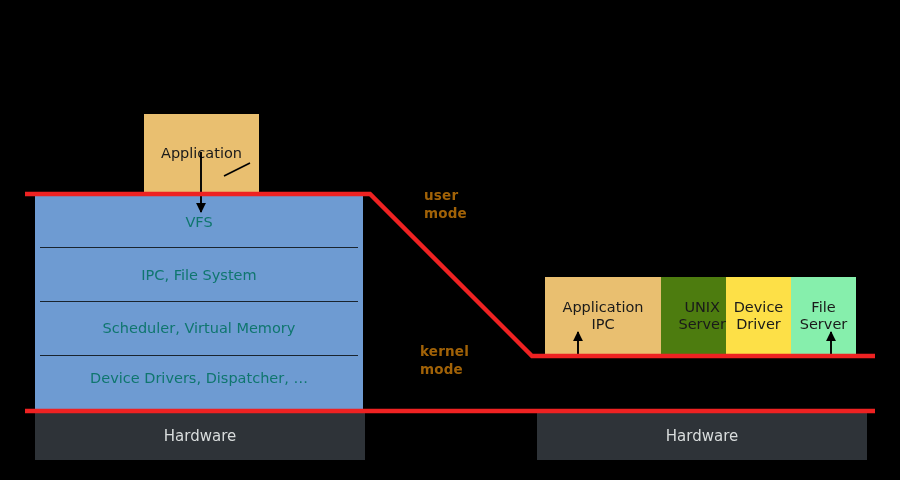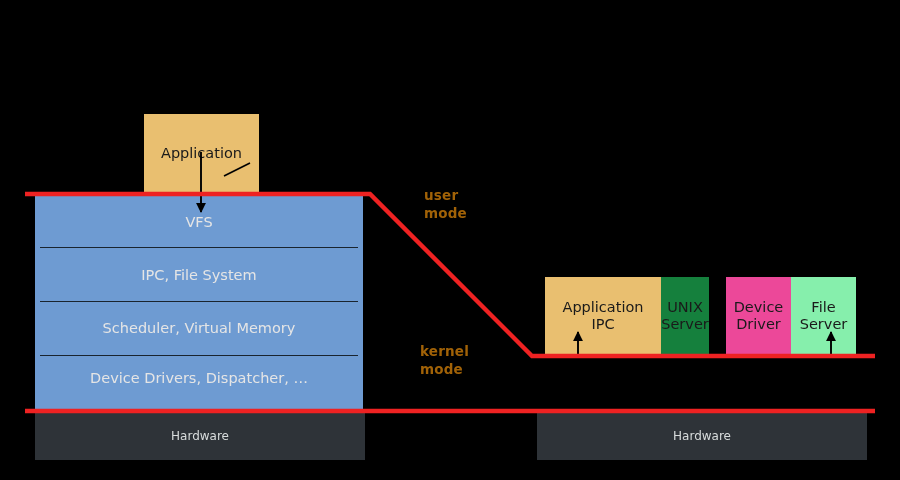--- a/index.html
+++ b/index.html
@@ -27,27 +27,27 @@
     color: #1a1a1a;
     font-size: 14.5px;
   }
   .box-stack-label {
     position: absolute;
     box-sizing: border-box;
     display: flex;
     align-items: center;
     justify-content: center;
     text-align: center;
-    color: #e5e5e5;
+    color: #0f766e;
     font-size: 14.5px;
     pointer-events: none;
   }
   .hardware {
     color: #d8dcdc;
-    font-size: 12px;
+    font-size: 15px;
   }
   .divider {
     position: absolute;
     height: 0;
     border-top: 1.4px solid #19242e;
   }
   .modelabel {
     position: absolute;
     color: #a16207;
     font-weight: bold;
@@ -94,25 +94,25 @@
   <div class="divider" style="left:40px; top:355px; width:318px;"></div>
 
   <div class="box hardware" style="left:35px; top:413px; width:330px; height:47px; background:#2e3338;">
     <span>Hardware</span>
   </div>
 
   <div class="box" style="left:545px; top:277px; width:116px; height:78px; background:#e9bf70; white-space:pre;">
     <span>Application
 IPC</span>
   </div>
-  <div class="box" style="left:661px; top:277px; width:48px; height:78px; background:#15803d; white-space:pre;">
+  <div class="box" style="left:661px; top:277px; width:65px; height:78px; background:#4d7c0f; white-space:pre;justify-content:flex-end;">
     <span>UNIX
 Server</span>
   </div>
-  <div class="box" style="left:726px; top:277px; width:65px; height:78px; background:#ec4899; white-space:pre;">
+  <div class="box" style="left:726px; top:277px; width:65px; height:78px; background:#fde047; white-space:pre;">
     <span>Device
 Driver</span>
   </div>
   <div class="box" style="left:791px; top:277px; width:65px; height:78px; background:#86efac; white-space:pre;">
     <span>File
 Server</span>
   </div>
 
 
   <div class="box hardware" style="left:537px; top:413px; width:330px; height:47px; background:#2e3338;">

